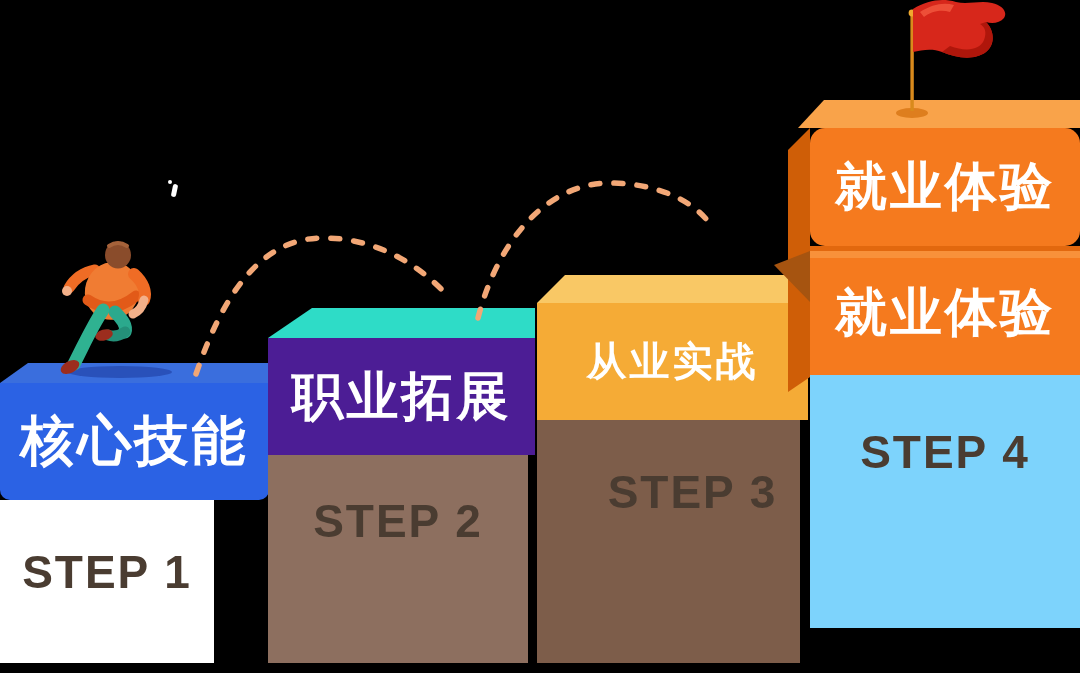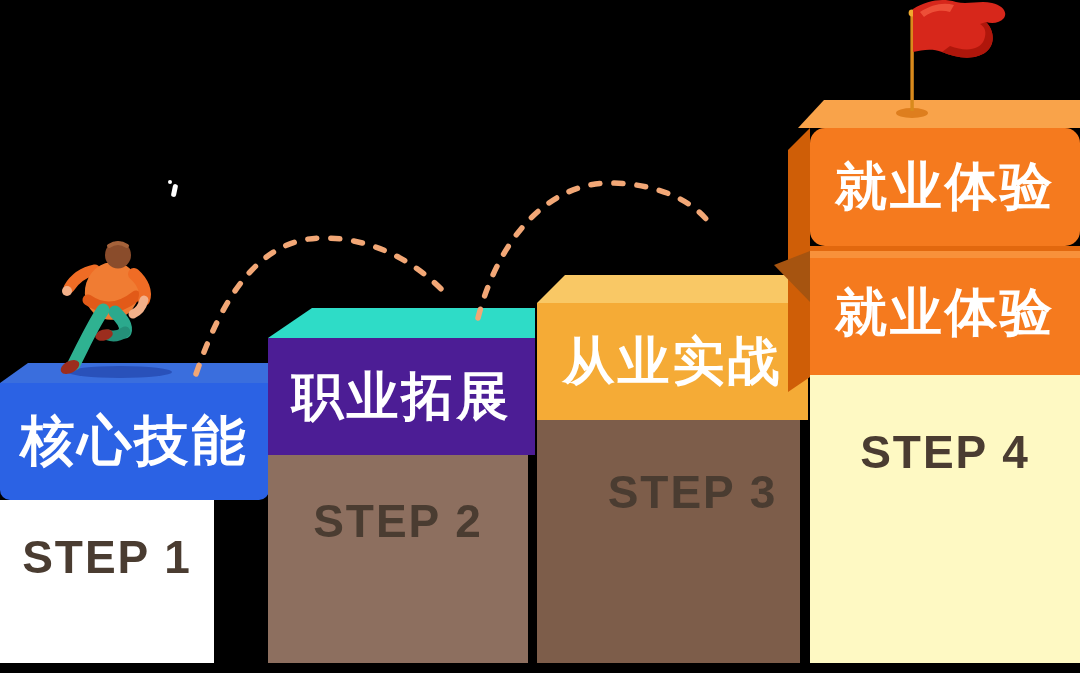--- a/index.html
+++ b/index.html
@@ -15,44 +15,44 @@
   .step-label{
     font-weight:800;color:#4a3c31;letter-spacing:2px;
     display:flex;justify-content:center;align-items:flex-start;
     font-size:46px;
   }
   
   .s1-top{left:0;top:363px;width:269px;height:20px;background:#3a6edd;
           clip-path:polygon(0 100%,28px 0,100% 0,100% 100%);}
   .s1-header{left:0;top:383px;width:269px;height:117px;background:#2b62e4;
              border-radius:0 0 10px 10px;font-size:54px;align-items:center;}
-  .s1-body{left:0;top:500px;width:214px;height:163px;background:#ffffff;padding-top:30px;box-sizing:border-box;}
+  .s1-body{left:0;top:500px;width:214px;height:163px;background:#ffffff;padding-top:45px;box-sizing:border-box;}
   
   .s2-top{left:268px;top:308px;width:267px;height:30px;background:#2edcc7;
           clip-path:polygon(0 100%,44px 0,100% 0,100% 100%);}
   .s2-header{left:268px;top:338px;width:267px;height:117px;background:#4c1d95;font-size:52px;}
   .s2-body{left:268px;top:455px;width:260px;height:208px;background:#8d6f5f;padding-top:39px;box-sizing:border-box;}
   
   .s3-top{left:537px;top:275px;width:271px;height:28px;background:#f9c865;
           clip-path:polygon(0 100%,28px 0,100% 0,100% 100%);}
-  .s3-header{left:537px;top:303px;width:271px;height:117px;background:#f5ab36;font-size:52px;}
+  .s3-header{left:537px;top:303px;width:271px;height:117px;background:#f5ab36;font-size:40px;}
   .s3-body{left:537px;top:420px;width:263px;height:243px;background:#7d5d4a;padding-top:45px;box-sizing:border-box;padding-left:48px;}
   
   .s4-top{left:798px;top:100px;width:282px;height:28px;background:#f9a34a;
           clip-path:polygon(0 100%,26px 0,100% 0,100% 100%);}
   .s4-hole{left:896px;top:108px;width:32px;height:10px;background:#de7e1e;border-radius:50%;}
   .s4-side{left:788px;top:128px;width:22px;height:264px;background:#cf5e07;
            clip-path:polygon(0 22px,100% 0,100% 249px,0 100%);}
   .s4-fold{left:774px;top:251px;width:36px;height:51px;background:#a65410;
            clip-path:polygon(0 14px,100% 0,100% 100%);}
   .s4-block1{left:810px;top:128px;width:270px;height:118px;background:#f57a1e;font-size:52px;border-radius:15px;}
   .s4-seam{left:810px;top:246px;width:270px;height:5px;background:#e2680e;}
   .s4-strip{left:810px;top:251px;width:270px;height:7px;background:#f8913a;}
   .s4-block2{left:810px;top:251px;width:270px;height:124px;background:#f57a1e;font-size:52px;}
-  .s4-body{left:810px;top:375px;width:270px;height:288px;background:#fef9c3;padding-top:50px;box-sizing:border-box;}
+  .s4-body{left:810px;top:375px;width:270px;height:253px;background:#7dd3fc;padding-top:50px;box-sizing:border-box;}
   
   .arcs{left:0;top:0;width:1080px;height:673px;pointer-events:none;}
   .runner{left:55px;top:236px;width:100px;height:140px;}
   .runner-shadow{left:68px;top:366px;width:104px;height:12px;border-radius:50%;
                  background:rgba(12,34,130,0.38);}
   .flag{left:880px;top:0;width:140px;height:120px;}
   .sparkle-bar{left:172px;top:184px;width:5px;height:13px;background:#ffffff;border-radius:3px;transform:rotate(12deg);}
   .sparkle-dot{left:168px;top:180px;width:4px;height:4px;background:#ffffff;border-radius:50%;}
 </style>
 </head>

